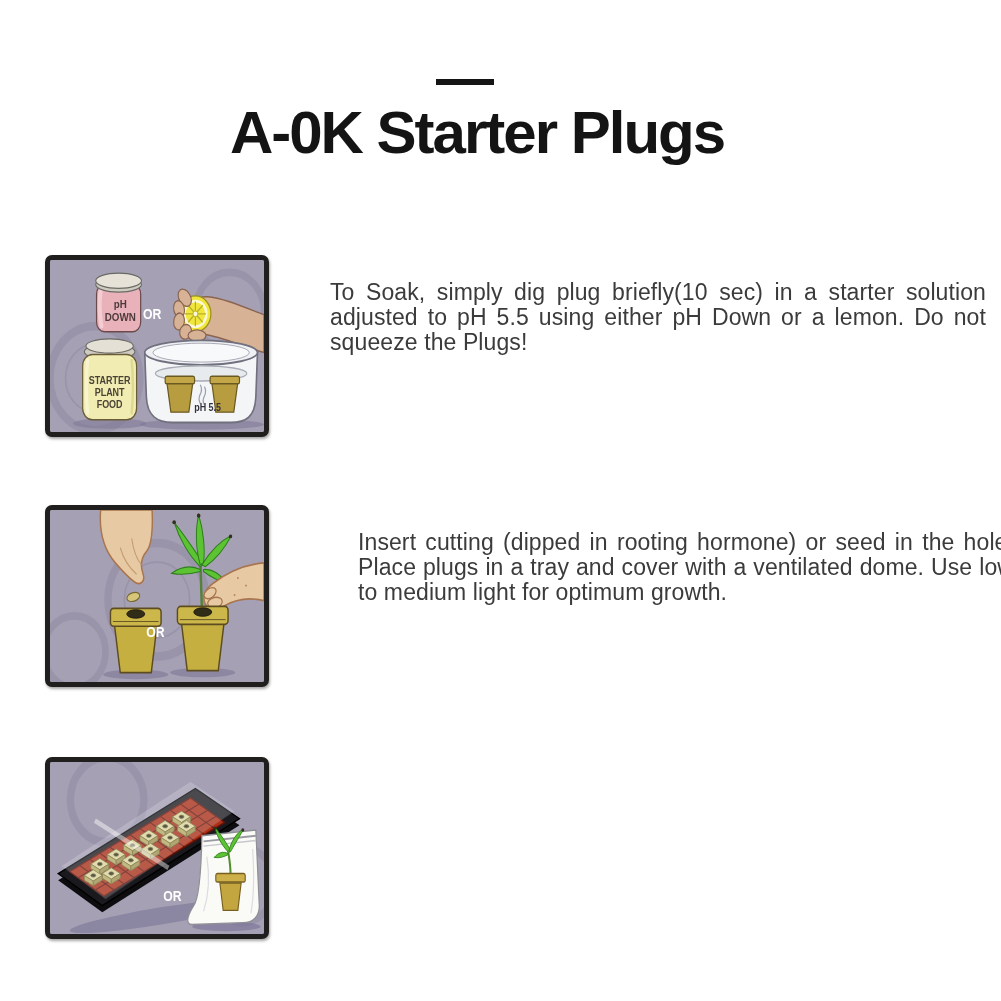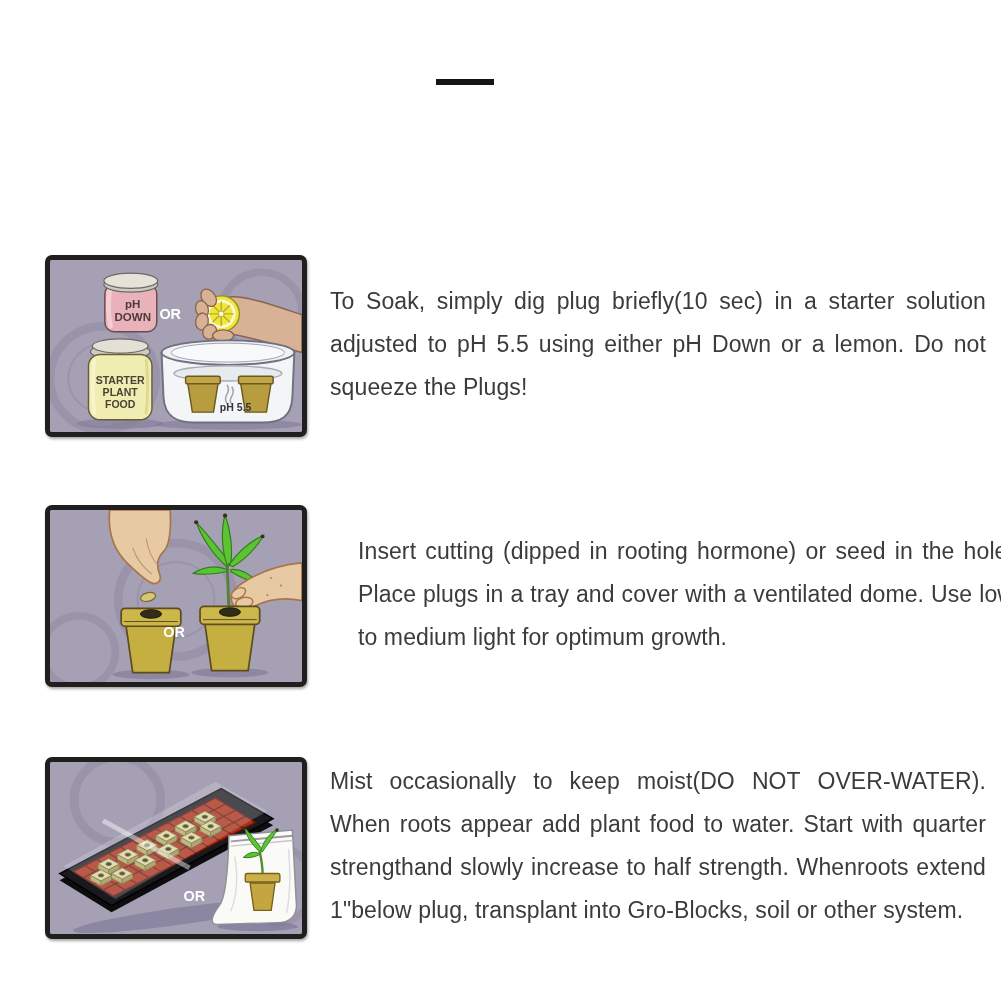--- a/index.html
+++ b/index.html
@@ -14,34 +14,34 @@
     position:absolute;left:436px;top:79px;
     width:58px;height:6px;background:#151515;
   }
   .page-title{
     position:absolute;left:0;top:102px;width:954px;
     margin:0;text-align:center;
     font-size:60px;font-weight:bold;letter-spacing:-2px;
     color:#141414;line-height:62px;
   }
   .panel{
-    position:absolute;left:45px;width:262px;height:182px;
+    position:absolute;left:45px;width:224px;height:182px;
     background:#a5a0b4;
     border:5px solid #201f1d;border-radius:7px;
     box-sizing:border-box;overflow:hidden;
     box-shadow:1px 2px 3px rgba(0,0,0,0.35);
   }
   .panel svg{display:block;width:100%;height:100%;}
   .panel-1{top:255px;}
   .panel-2{top:505px;}
   .panel-3{top:757px;}
   .desc{
     position:absolute;left:330px;width:656px;
     margin:0;
-    font-size:23px;line-height:43px;letter-spacing:0.1px;
+    font-size:23px;line-height:25px;letter-spacing:0.1px;
     color:#3b3b3b;text-align:justify;
   }
   .desc-1{top:280px;}
   .desc-2{top:530px;margin-left:28px;}
   .desc-3{top:760px;}
   .or-text{
     font-family:"Liberation Sans",sans-serif;
     font-weight:bold;fill:#ffffff;font-size:15px;
   }
   .jar-label{
@@ -49,20 +49,21 @@
     font-weight:bold;fill:#4a4234;font-size:11px;
     text-anchor:middle;
   }
 </style>
 </head>
 <body>
 
 <div class="page">
 
   <div class="title-rule"></div>
+  <h1 class="page-title">A-0K Starter Plugs</h1>
 
   <div class="panel panel-1">
     <svg viewBox="0 0 262 182" preserveAspectRatio="none">
       <rect width="262" height="182" fill="#a5a0b4"></rect>
       <g opacity="0.10" stroke="#3a3456" fill="none">
         <circle cx="55" cy="125" r="55" stroke-width="9"></circle>
         <circle cx="55" cy="125" r="36" stroke-width="2"></circle>
         <circle cx="220" cy="55" r="42" stroke-width="8"></circle>
       </g>
       <ellipse cx="73" cy="173" rx="45" ry="5.5" fill="#7d7795" opacity="0.55"></ellipse>
@@ -326,15 +327,14 @@
             <path d="M218,97 C212,94 206,96 201,101 C208,102 214,100 218,98 Z"></path>
           </g>
           <circle cx="202" cy="70" r="1.8" fill="#33301e"></circle>
           <circle cx="236" cy="72" r="1.8" fill="#33301e"></circle>
           <rect x="203" y="118" width="36" height="9" rx="2" fill="#cdb04a" stroke="#77601f" stroke-width="1.4"></rect>
           <path d="M208,128 L234,128 L230,157 L212,157 Z" fill="#c3a63f" stroke="#77601f" stroke-width="1.4"></path>
         </g>
       </g>
     </svg>
   </div>
-  <p class="desc desc-3">Mist occasionally to keep moist(DO NOT OVER-WATER). When roots appear add plant food to water. Start with quarter strengthand slowly increase to half strength. Whenroots extend 1"below plug, transplant into Gro-Blocks, soil or other system.</p>
 
 </div>
 
 </body></html>

